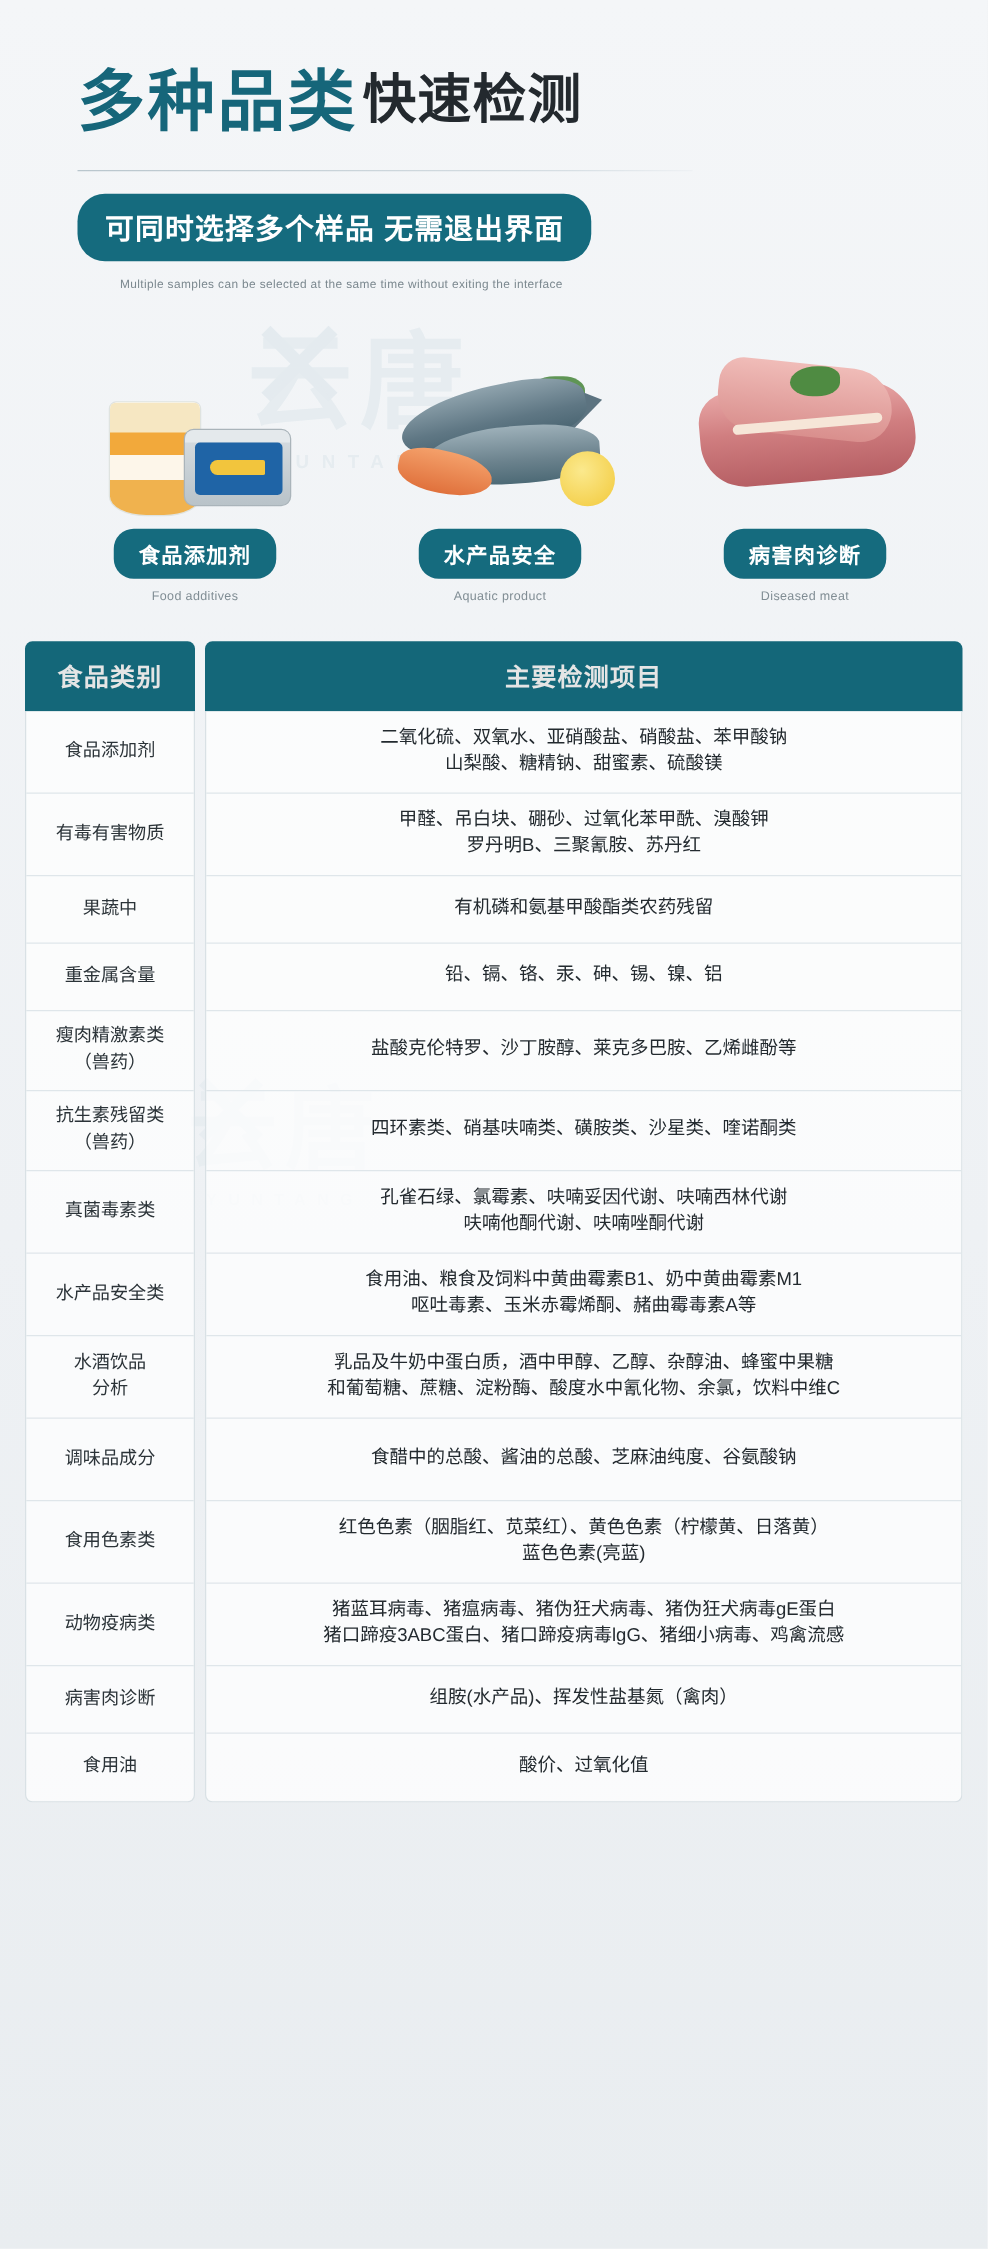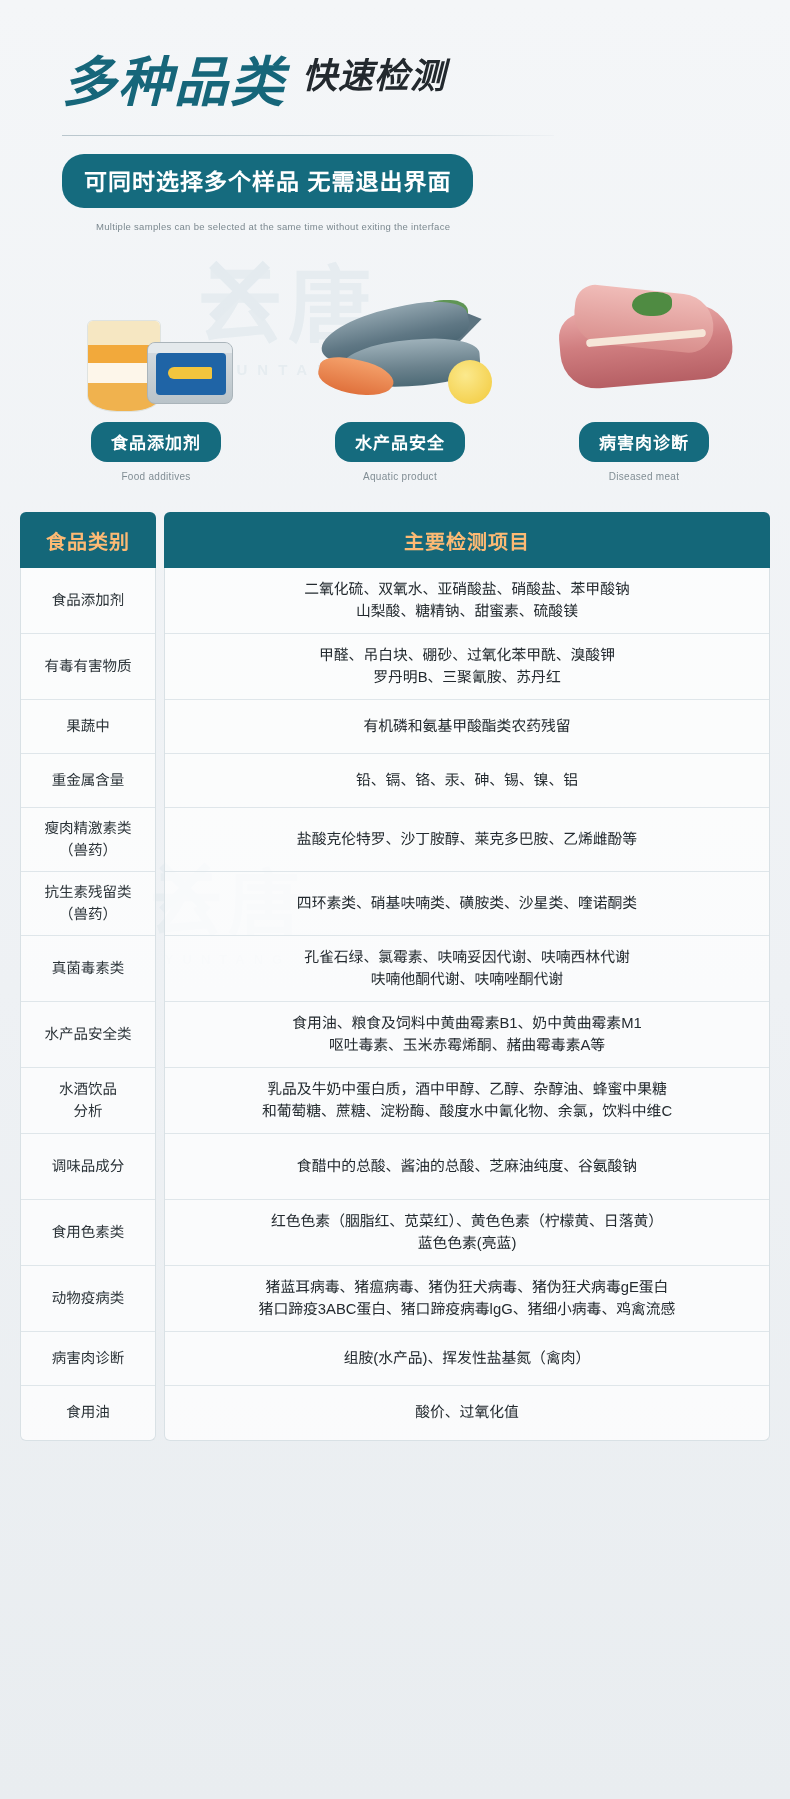--- a/index.html
+++ b/index.html
@@ -39,30 +39,30 @@
     font-weight:700;
     opacity:.9;
     pointer-events:none;
     user-select:none;
   }
   .wm-x.a { top: 232px; left: 196px;}
   .wm-x.b { top: 838px; left: 148px; font-size: 88px; opacity:.6;}
 
   
   .header { position: relative; padding: 55px 0 0 62px; }
-  .title-row { display: flex; align-items: flex-start; gap: 16px; font-style: italic; }
+  .title-row { display: flex; align-items: center; gap: 4px; }
   .title-main {
     font-size: 54px;
     font-weight: 700;
     color: #16667a;
     letter-spacing: 2px;
     line-height: 1;
   }
   .title-sub {
-    font-size: 35px;
+    font-size: 43px;
     font-weight: 700;
     color: #23292e;
     letter-spacing: 1px;
     line-height: 1.2;
     padding-bottom: 3px;
   }
   .rule {
     margin: 26px 0 0 0;
     width: 492px;
     height: 1px;
@@ -180,21 +180,21 @@
   .table-wrap {
     position: relative;
     margin: 30px 20px 0 20px;
     display: flex;
     gap: 8px;
   }
   .col-left { width: 136px; flex: 0 0 136px; }
   .col-right { flex: 1 1 auto; }
   .head {
     background: #146779;
-    color: #fdba74;
+    color: #e5e5e5;
     font-size: 20px;
     font-weight: 700;
     letter-spacing: 1px;
     height: 56px;
     display: flex;
     align-items: center;
     justify-content: center;
     border-radius: 6px 6px 0 0;
   }
   .body-left, .body-right {

